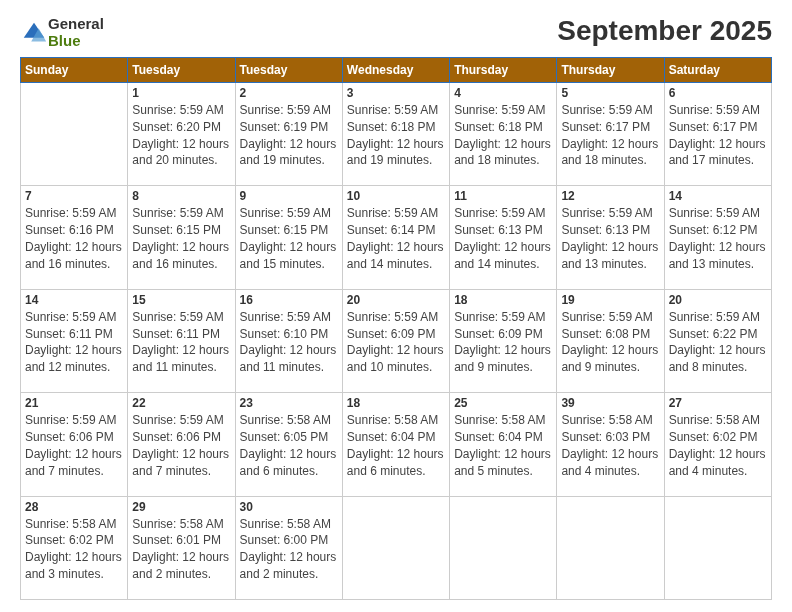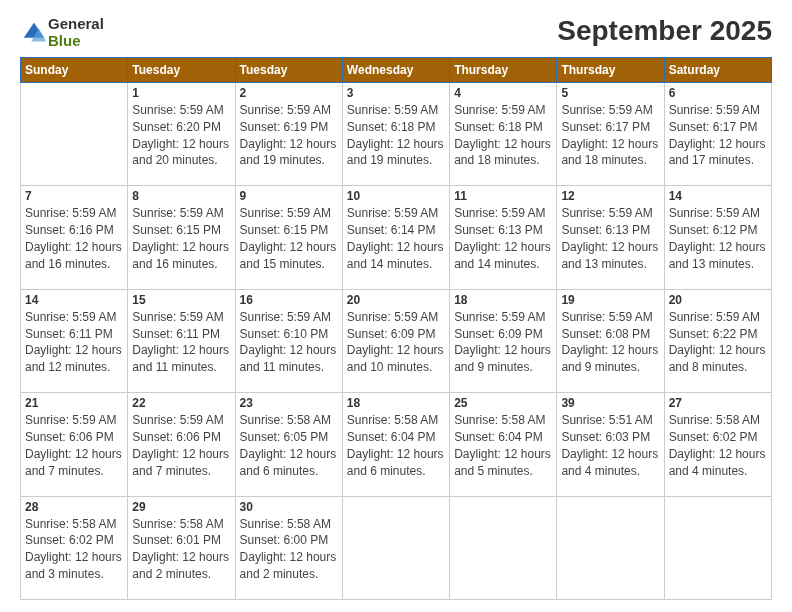--- a/index.html
+++ b/index.html
@@ -314,21 +314,21 @@
           </td>
           <td>
             <span class="day-num">25</span>
             <div class="day-info">Sunrise: 5:58 AM
 Sunset: 6:04 PM
 Daylight: 12 hours
 and 5 minutes.</div>
           </td>
           <td>
             <span class="day-num">39</span>
-            <div class="day-info">Sunrise: 5:51 AM
+            <div class="day-info">Sunrise: 5:58 AM
 Sunset: 6:03 PM
 Daylight: 12 hours
 and 4 minutes.</div>
           </td>
           <td>
             <span class="day-num">27</span>
             <div class="day-info">Sunrise: 5:58 AM
 Sunset: 6:02 PM
 Daylight: 12 hours
 and 4 minutes.</div>

